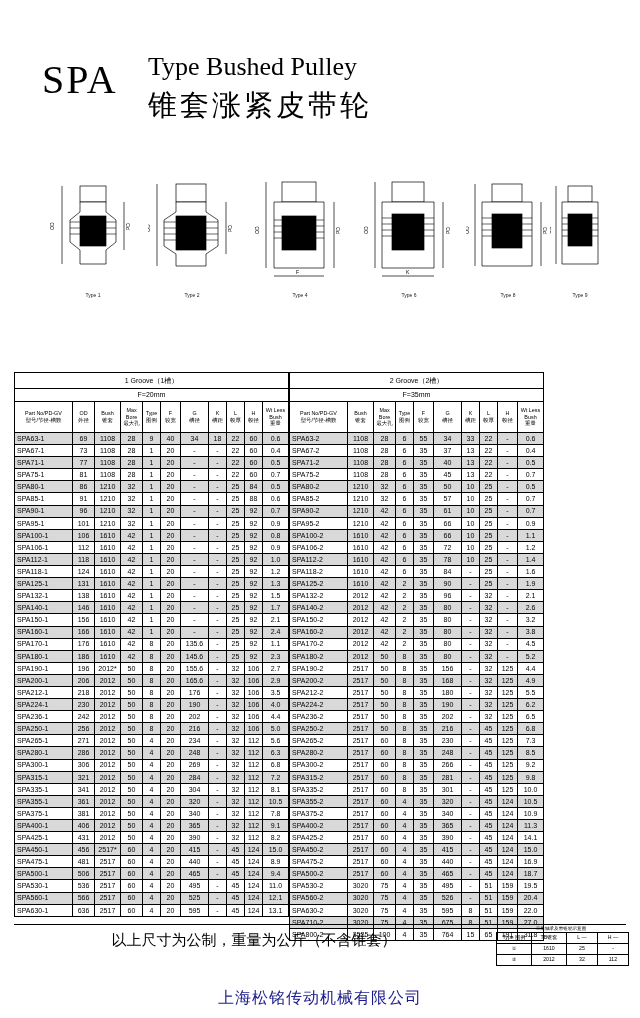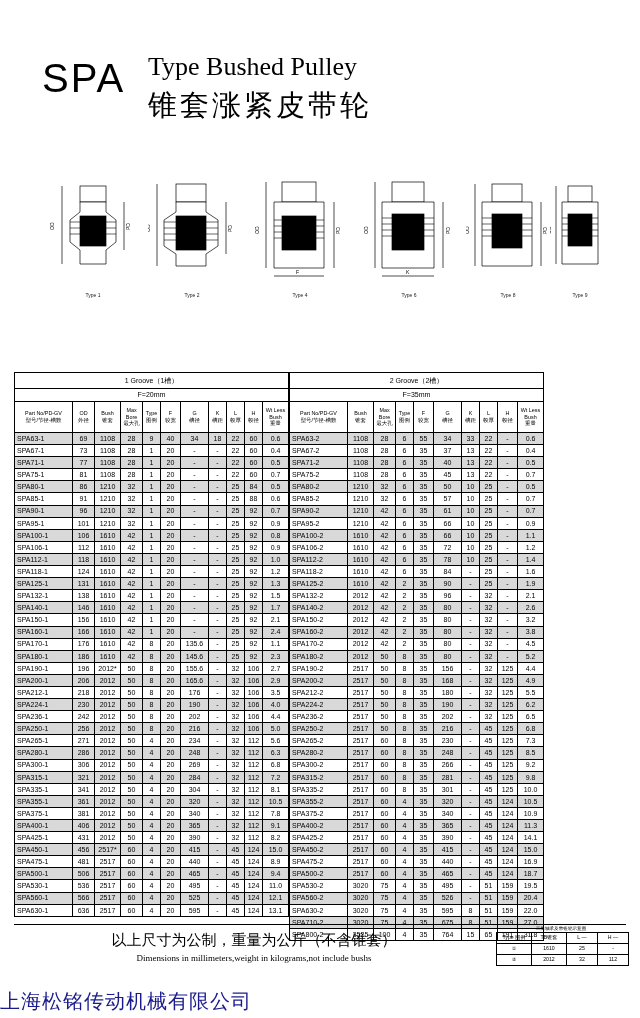--- a/index.html
+++ b/index.html
@@ -10,21 +10,21 @@
     color:#000;
     position:relative;
     overflow:hidden;
   }
   
   .header{
     position:absolute; left:0; top:28px; width:640px; height:80px;
   }
   .logo{
     position:absolute; left:42px; top:28px;
-    font-family:Liberation Sans, sans-serif;
+    font-family:Liberation Serif, serif;
     font-size:40px; letter-spacing:2px; font-weight:400;
   }
   .title-en{
     position:absolute; left:148px; top:24px;
     font-family:"Liberation Serif", serif;
     font-size:26px;
   }
   .title-cn{
     position:absolute; left:148px; top:58px;
     font-family:"DejaVu Sans", sans-serif;
@@ -69,22 +69,23 @@
 
   
   .footnote{
     position:absolute; left:14px; top:930px; width:480px;
     text-align:center; font-size:8px; line-height:1.45;
   }
   .footnote .cn{font-family:Liberation Serif, serif; font-size:15px;}
   .footnote .en{font-family:"Liberation Serif", serif; font-size:9px;}
   .company{
     position:absolute; left:0; top:988px; width:640px;
+    text-align:center;
     font-family:"DejaVu Sans", sans-serif;
-    font-size:20px; color:#1a1a8c; letter-spacing:1px;
+    font-size:16px; color:#1a1a8c; letter-spacing:1px;
   }
 
   
   .corner{
     position:absolute; left:496px; top:926px; width:130px;
   }
   .corner .ctitle{font-size:4.6px; text-align:center; margin-bottom:1px;}
   .corner table{width:130px;}
   .corner td{font-size:5.2px; height:10px;}
 
@@ -1378,21 +1379,20 @@
         </tr>
       </tbody>
   </table>
 
 </div>
 
 <div class="hline"></div>
 
 <div class="footnote">
   <div class="cn">以上尺寸为公制，重量为公斤（不含锥套）</div>
-  <div class="en">Dimensions in millimeters,weight in kilograms,not include bushs</div>
 </div>
 
 <div class="corner">
   <div class="ctitle">二类轴承及带锥轮示意图</div>
   <table>
     <tbody>
         <tr>
       <td style="width:34px">Type 图例</td>
       <td style="width:34px">TB锥套</td>
       <td style="width:30px">L —</td>

